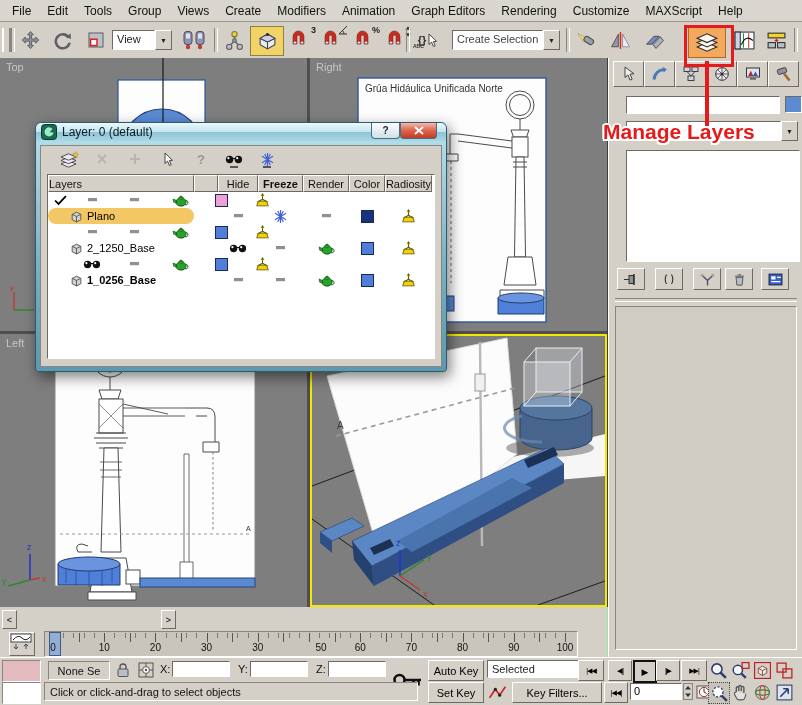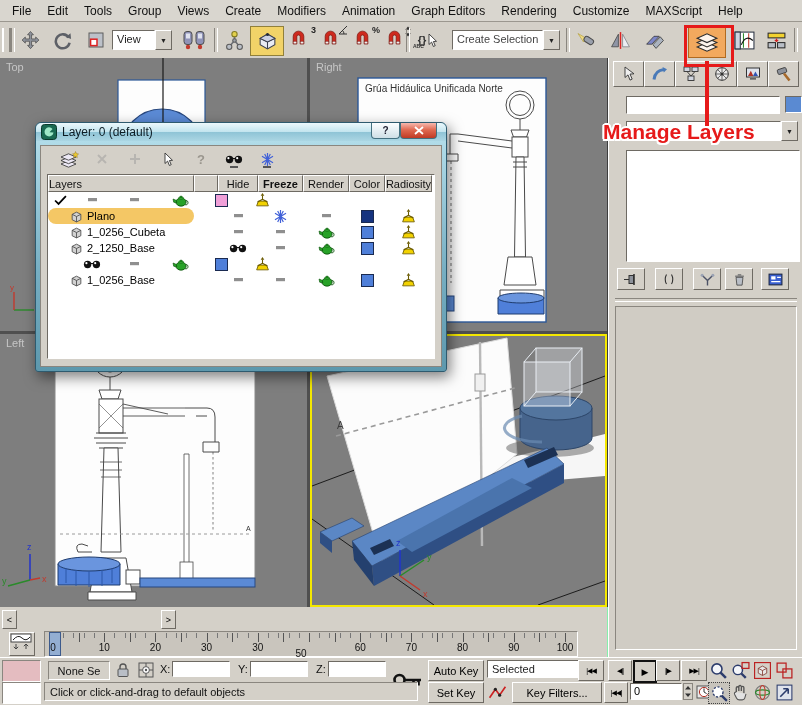--- a/index.html
+++ b/index.html
@@ -492,21 +492,21 @@
         </svg></div>
     <div id="ruler">
       <div id="ticks1"></div>
       <div id="ticks2"></div>
       <div id="tbhandle"></div>
     <span class="tlab" style="left: 8px;">0</span>
         <span class="tlab" style="left: 59.2px;">10</span>
         <span class="tlab" style="left: 110.4px;">20</span>
         <span class="tlab" style="left: 161.6px;">30</span>
         <span class="tlab" style="left: 212.8px;">30</span>
-        <span class="tlab" style="left: 256px; margin-top: 6px;">50</span>
+        <span class="tlab" style="left: 276px;">50</span>
         <span class="tlab" style="left: 315.2px;">60</span>
         <span class="tlab" style="left: 366.4px;">70</span>
         <span class="tlab" style="left: 417.6px;">80</span>
         <span class="tlab" style="left: 468.8px;">90</span>
         <span class="tlab" style="left: 520px;">100</span>
       </div>
   </div>
 
   <div id="statusbar">
     <div id="listener-pink"></div>
@@ -536,21 +536,21 @@
     <div class="field" style="left:250px;top:3px;width:58px;"></div>
     <span class="sbtext abs" style="left:316px;top:5px;">Z:</span>
     <div class="field" style="left:328px;top:3px;width:58px;"></div>
 
     <div class="abs" style="left:392px;top:8px;" id="keyicon"><svg width="32" height="28" viewBox="0 0 32 28">
           <circle cx="7.5" cy="14" r="5" fill="none" stroke="#111" stroke-width="2.6"></circle>
           <path d="M12.5 14 H29 M21.5 14 v5.5 M26.5 14 v5.5" stroke="#111" stroke-width="2.6" fill="none"></path>
         </svg></div>
 
     <div id="prompt" class="sunkflat">
-      <span class="sbtext">Click or click-and-drag to default objects</span>
+      <span class="sbtext">Click or click-and-drag to select objects</span>
     </div>
 
     <div class="sbbtn raised" style="left:428px;top:2px;width:54px;height:19px;">
         <span>Auto Key</span>
       </div>
     <div class="sbbtn raised" style="left:428px;top:24px;width:54px;height:19px;">
         <span>Set Key</span>
       </div>
 
     <div class="ddbox" style="left:487px;top:2px;width:110px;height:18px;">
@@ -777,30 +777,20 @@
               </div>
               <div class="lc" style="width: 47px;">
                 <svg width="17" height="14" viewBox="0 0 16 13">
                   <path d="M2.5 12 h11 l-1.6-4.5 h-7.8 z" fill="#f2d200" stroke="#6a5a00" stroke-width=".8"></path>
                   <path d="M8 2.2 v3.6 M8 5.8 l-4.6 2.6 M8 5.8 l4.6 2.6" stroke="#6a5a00" stroke-width="1" fill="none"></path>
                   <path d="M8 0 L6.3 2.6 h3.4 z" fill="#6a5a00"></path>
                 </svg>
               </div>
             </div>
             <div class="lrow">
-              <div class="lc name" style="width: 146px;">
-                <span style="width:22px"></span>
-                <span style="display:flex">
-                  <svg width="13" height="13" viewBox="0 0 12 12">
-                    <path d="M2 4 L6 2 L10 4 L10 9 L6 11 L2 9 z" fill="#d2d2d2" stroke="#4c4c4c" stroke-width=".8"></path>
-                    <path d="M2 4 L6 6 L10 4 M6 6 V11" fill="none" stroke="#4c4c4c" stroke-width=".8"></path>
-                  </svg>
-                </span>
-                <span style="margin-left: 4px;">1_0256_Cubeta</span>
-              </div>
               <div class="lc" style="width: 24px;"></div>
               <div class="lc" style="width: 40px;">
                 <span class="dash"></span>
               </div>
               <div class="lc" style="width: 45px;">
                 <span class="dash"></span>
               </div>
               <div class="lc" style="width: 46px;">
                 <svg width="17" height="13" viewBox="0 0 16 12">
                   <ellipse cx="8.5" cy="7.5" rx="4.8" ry="3.8" fill="#28a228" stroke="#0a520a" stroke-width=".8"></ellipse>
@@ -901,21 +891,21 @@
             </div>
             <div class="lrow">
               <div class="lc name" style="width: 146px;">
                 <span style="width:22px"></span>
                 <span style="display:flex">
                   <svg width="13" height="13" viewBox="0 0 12 12">
                     <path d="M2 4 L6 2 L10 4 L10 9 L6 11 L2 9 z" fill="#d2d2d2" stroke="#4c4c4c" stroke-width=".8"></path>
                     <path d="M2 4 L6 6 L10 4 M6 6 V11" fill="none" stroke="#4c4c4c" stroke-width=".8"></path>
                   </svg>
                 </span>
-                <span style="margin-left: 4px;">1_0256_Base</span>
+                <span style="margin-left: 4px; font-weight: bold;">1_0256_Base</span>
               </div>
               <div class="lc" style="width: 24px;"></div>
               <div class="lc" style="width: 40px;">
                 <span class="dash"></span>
               </div>
               <div class="lc" style="width: 45px;">
                 <span class="dash"></span>
               </div>
               <div class="lc" style="width: 46px;">
                 <svg width="17" height="13" viewBox="0 0 16 12">

